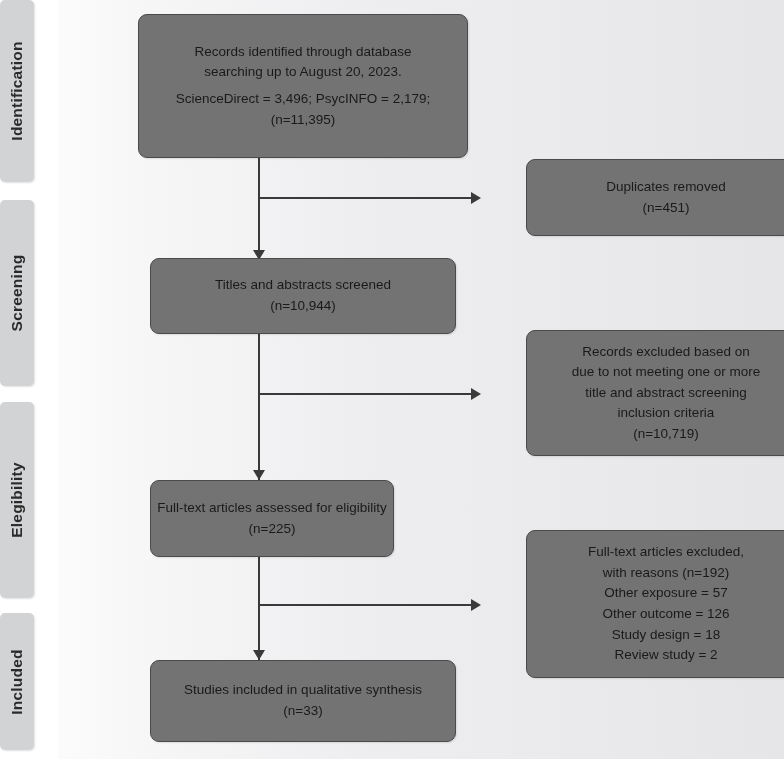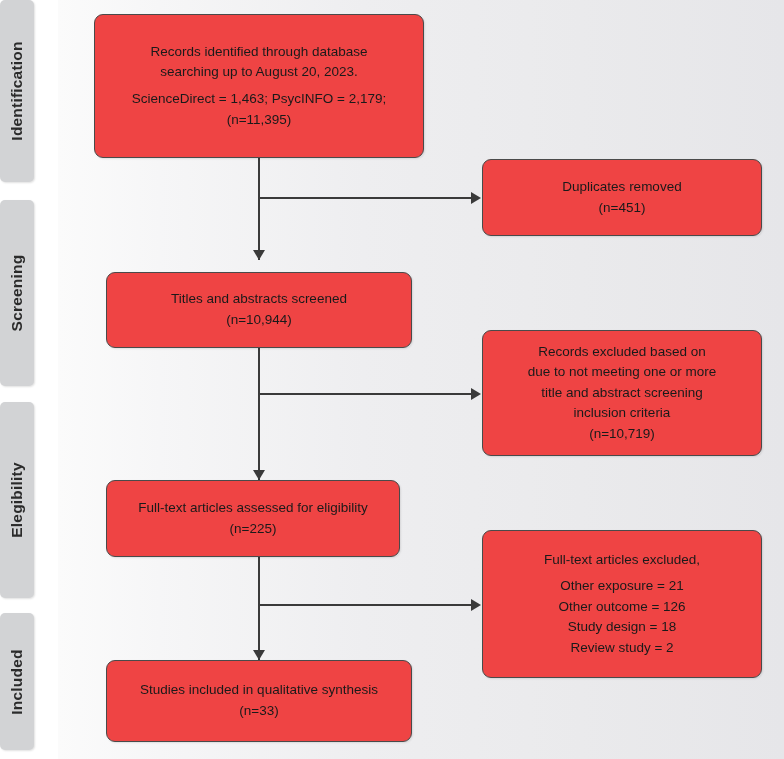--- a/index.html
+++ b/index.html
@@ -57,33 +57,34 @@
     font-size: 15.5px;
     font-weight: bold;
     color: #2b2b2b;
     letter-spacing: 0.2px;
   }
 
   
   .flow-box {
     position: absolute;
     box-sizing: border-box;
-    background: #ef4444;
+    background: #737373;
     border: 1.3px solid #4a4a4a;
     border-radius: 9px;
     display: flex;
     flex-direction: column;
     align-items: center;
     justify-content: center;
     text-align: center;
     color: #1a1a1a;
     font-size: 13.5px;
     line-height: 1.52;
     padding: 16px 10px;
     box-shadow: 1px 1px 2px rgba(0,0,0,0.10);
+    margin-left: 44px;
   }
   .flow-box .ln { display: block; white-space: nowrap; }
   .flow-box .grp { display: block; }
   .flow-box .gap { height: 6px; }
 
   
   .vline {
     position: absolute;
     width: 1.6px;
     background: #3a3a3a;
@@ -147,31 +148,31 @@
   <div class="hline" style="left:258px; top:604px;  width:218px;"></div>
   <div class="arrow-right" style="left:471px; top:599px;"></div>
 
   <div class="flow-box" style="left:94px; top:14px; width:330px; height:144px;">
     <span class="grp">
       <span class="ln">Records identified through database</span>
       <span class="ln">searching up to August 20, 2023.</span>
     </span>
     <span class="gap"></span>
     <span class="grp">
-      <span class="ln">ScienceDirect = 1,463; PsycINFO = 2,179;</span>
+      <span class="ln">ScienceDirect = 3,496; PsycINFO = 2,179;</span>
       <span class="ln">(n=11,395)</span>
     </span>
   </div>
 
-  <div class="flow-box" style="left:106px; top:272px; width:306px; height:76px;">
+  <div class="flow-box" style="left:106px; top:258px; width:306px; height:76px;">
     <span class="ln">Titles and abstracts screened</span>
     <span class="ln">(n=10,944)</span>
   </div>
 
-  <div class="flow-box" style="left:106px; top:480px; width:294px; height:77px;">
+  <div class="flow-box" style="left:106px; top:480px; width:244px; height:77px;">
     <span class="ln">Full-text articles assessed for eligibility</span>
     <span class="ln">(n=225)</span>
   </div>
 
   <div class="flow-box" style="left:106px; top:660px; width:306px; height:82px;">
     <span class="ln">Studies included in qualitative synthesis</span>
     <span class="ln">(n=33)</span>
   </div>
 
   <div class="flow-box" style="left:482px; top:159px; width:280px; height:77px;">
@@ -183,23 +184,24 @@
     <span class="ln">Records excluded based on</span>
     <span class="ln">due to not meeting one or more</span>
     <span class="ln">title and abstract screening</span>
     <span class="ln">inclusion criteria</span>
     <span class="ln">(n=10,719)</span>
   </div>
 
   <div class="flow-box" style="left:482px; top:530px; width:280px; height:148px;">
     <span class="grp">
       <span class="ln">Full-text articles excluded,</span>
+      <span class="ln">with reasons (n=192)</span>
     </span>
     <span class="gap"></span>
     <span class="grp">
-      <span class="ln">Other exposure = 21</span>
+      <span class="ln">Other exposure = 57</span>
       <span class="ln">Other outcome = 126</span>
       <span class="ln">Study design = 18</span>
       <span class="ln">Review study = 2</span>
     </span>
   </div>
 
 </div>
 
 </body></html>

